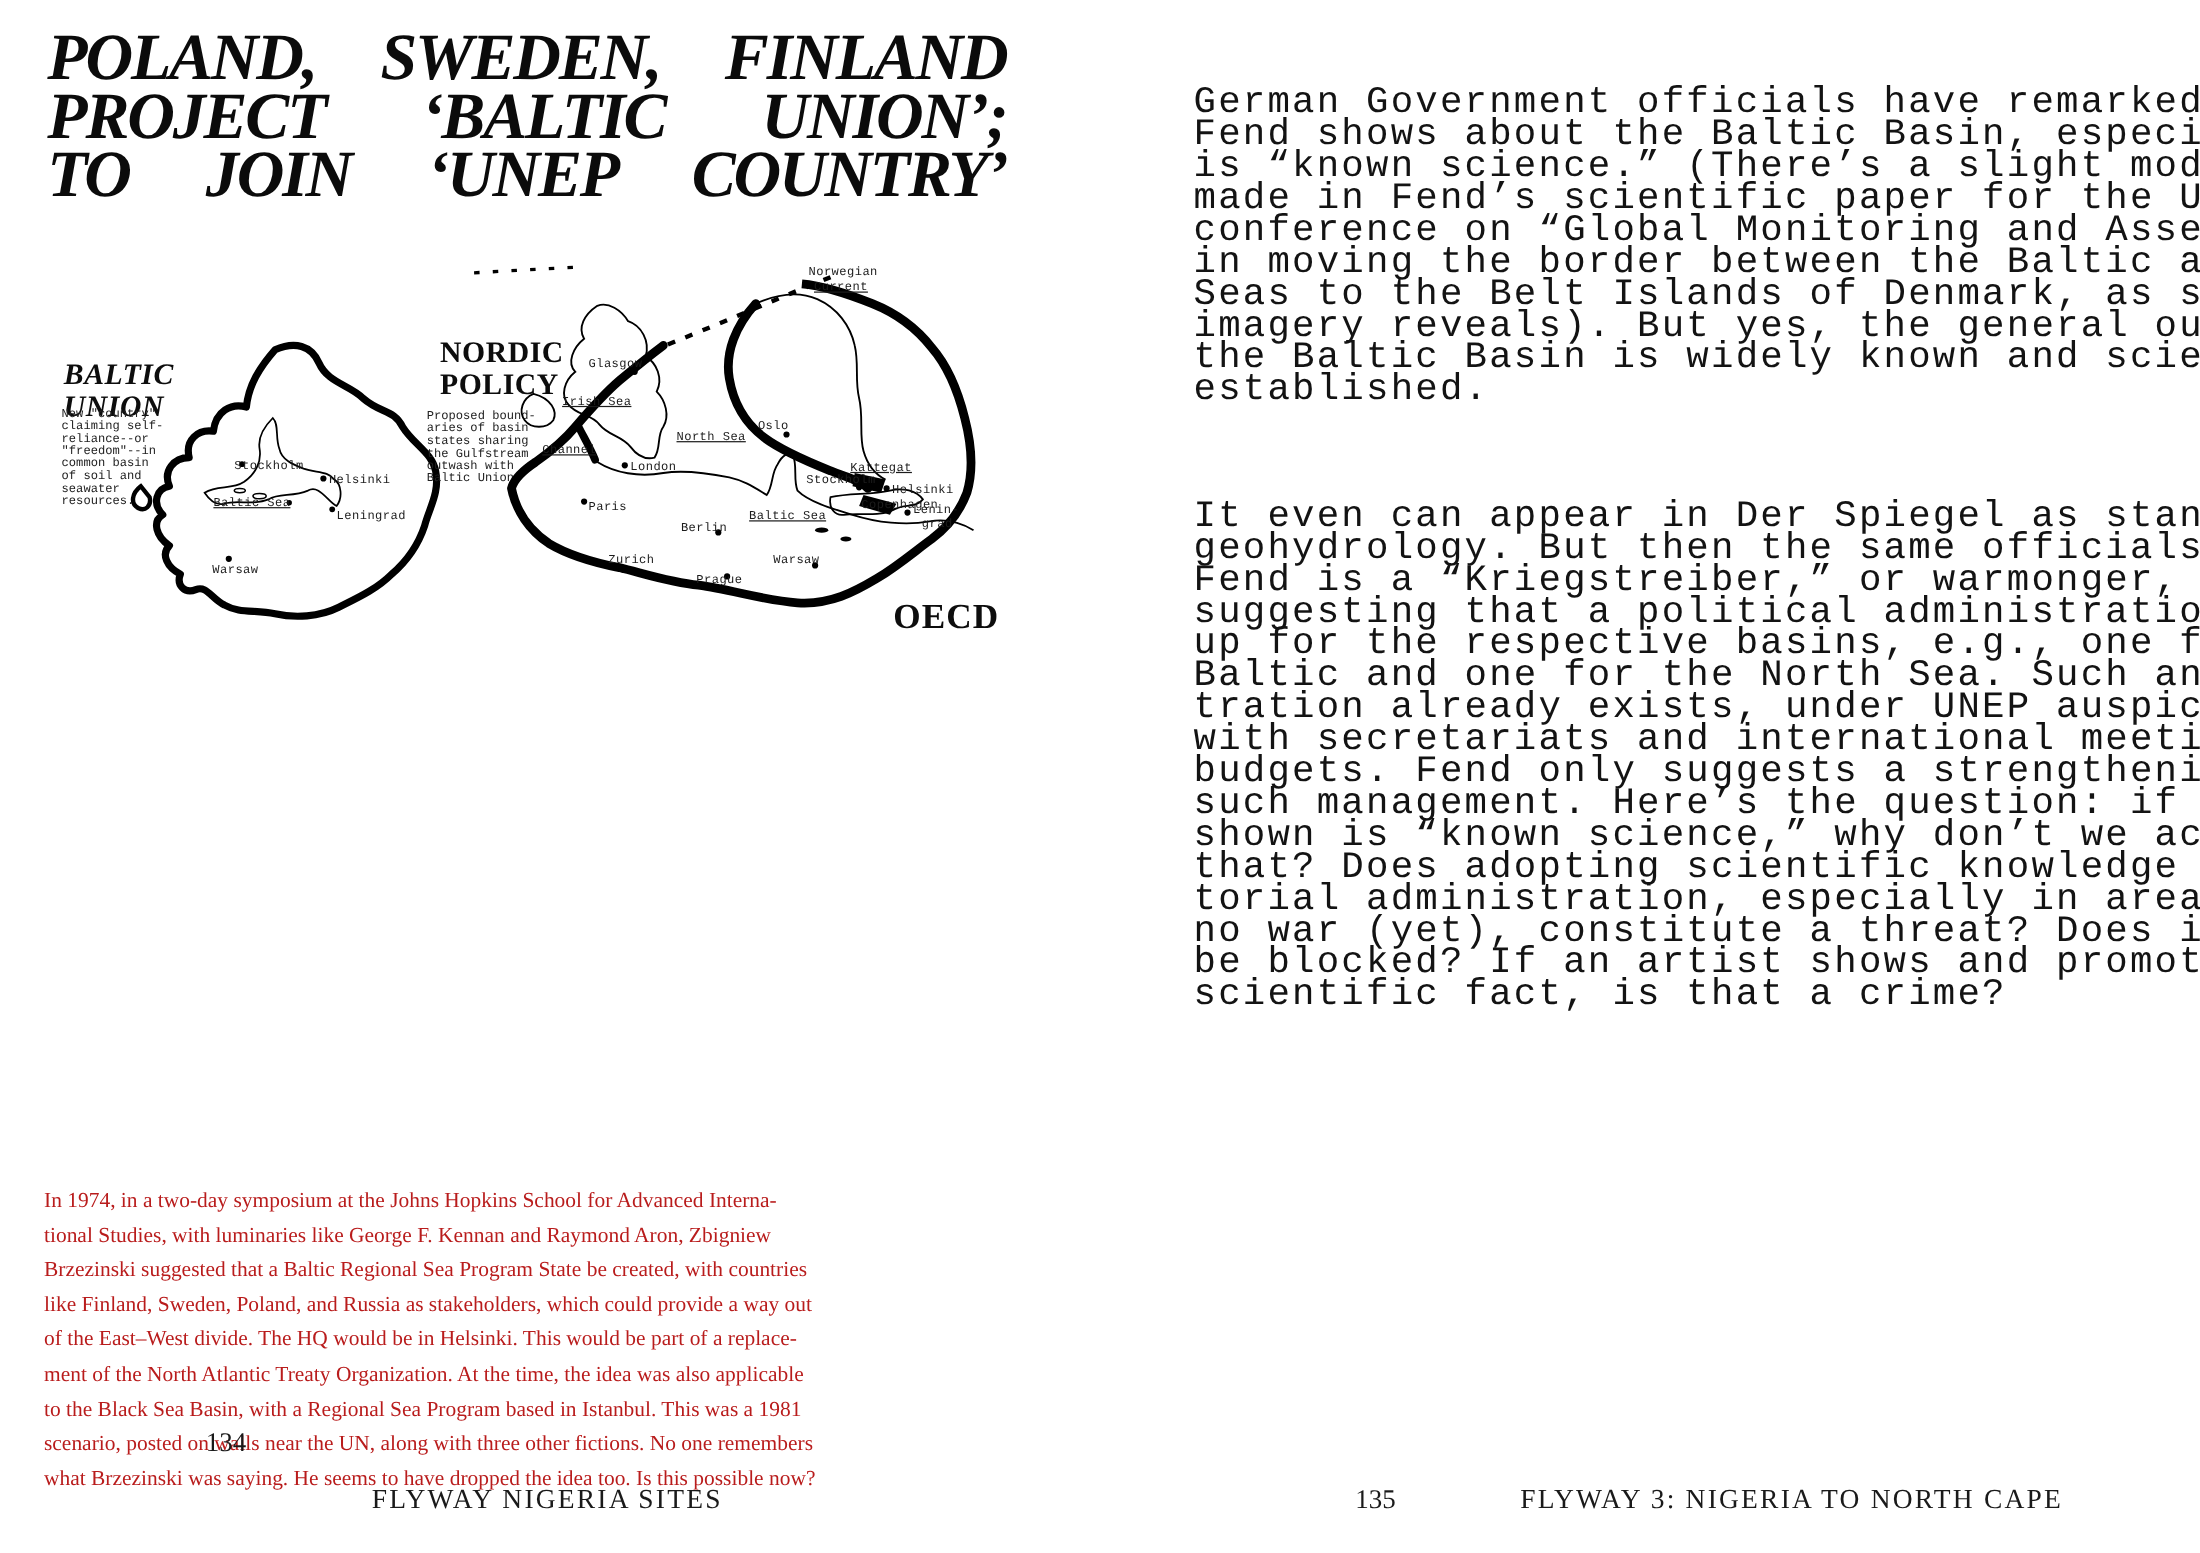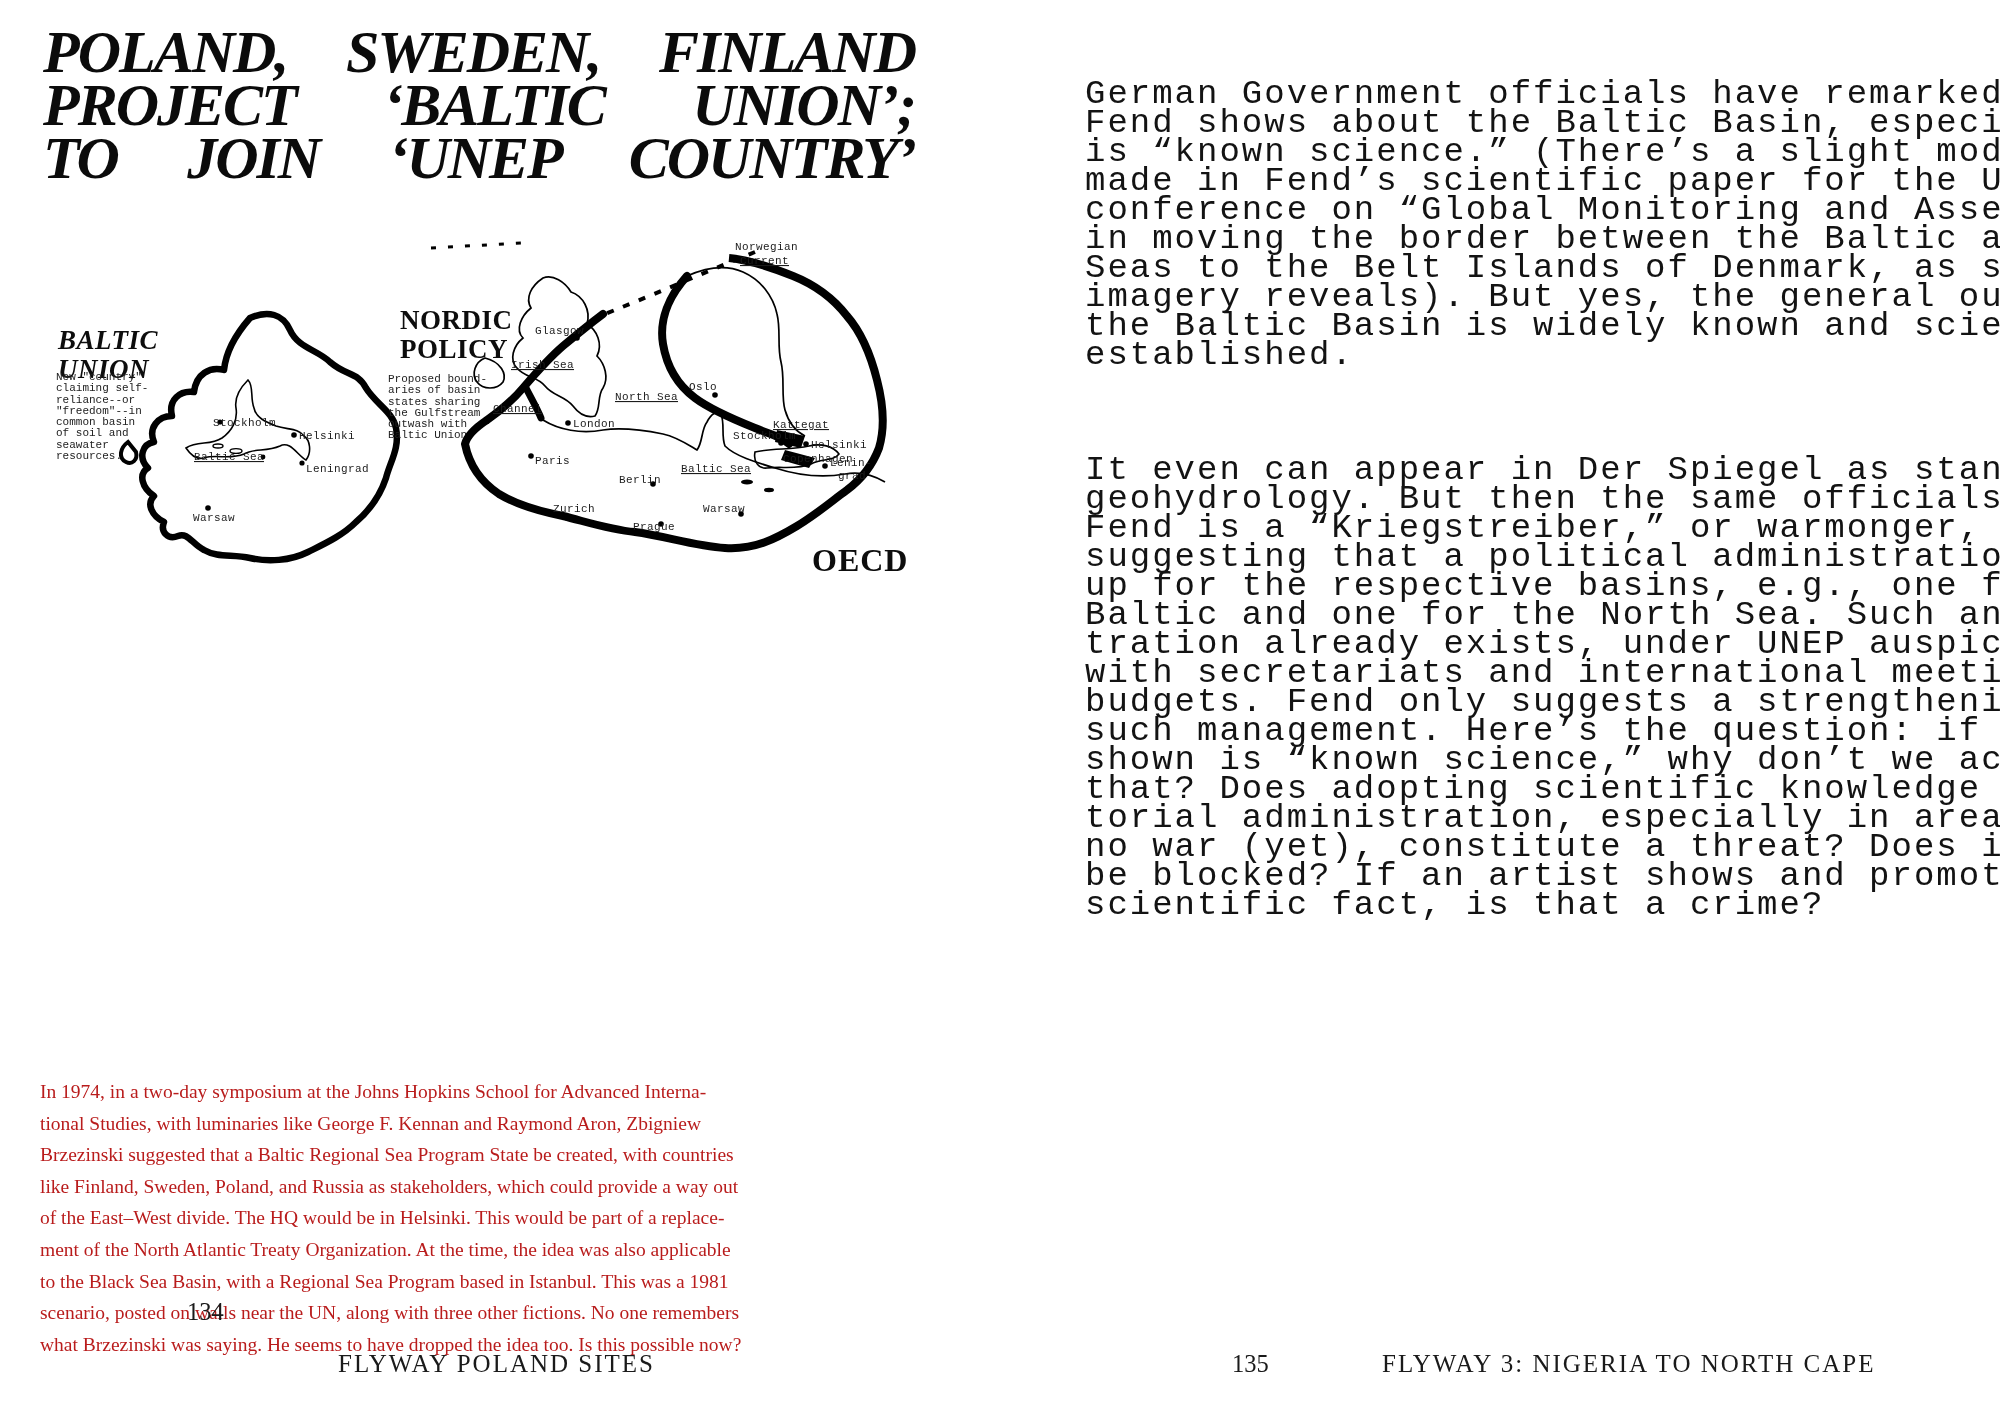--- a/index.html
+++ b/index.html
@@ -191,21 +191,21 @@
 tional Studies, with luminaries like George F. Kennan and Raymond Aron, Zbigniew
 Brzezinski suggested that a Baltic Regional Sea Program State be created, with countries
 like Finland, Sweden, Poland, and Russia as stakeholders, which could provide a way out
 of the East–West divide. The HQ would be in Helsinki. This would be part of a replace-
 ment of the North Atlantic Treaty Organization. At the time, the idea was also applicable
 to the Black Sea Basin, with a Regional Sea Program based in Istanbul. This was a 1981
 scenario, posted on walls near the UN, along with three other fictions. No one remembers
 what Brzezinski was saying. He seems to have dropped the idea too. Is this possible now?</div>
 
 <div class="abs footer-num" style="left:187px;top:1298px;">134</div>
-<div class="abs footer-title" style="left:338px;top:1350px;">FLYWAY POLAND SITES</div>
+<div class="abs footer-title" style="left:338px;top:1350px;">FLYWAY NIGERIA SITES</div>
 
 <div class="abs mono-col">
   <div class="para">German Government officials have remarked that what
 Fend shows about the Baltic Basin, especially,
 is “known science.” (There’s a slight modification,
 made in Fend’s scientific paper for the UNEP/FAO
 conference on “Global Monitoring and Assessments,”
 in moving the border between the Baltic and North
 Seas to the Belt Islands of Denmark, as satellite
 imagery reveals). But yes, the general outline of

